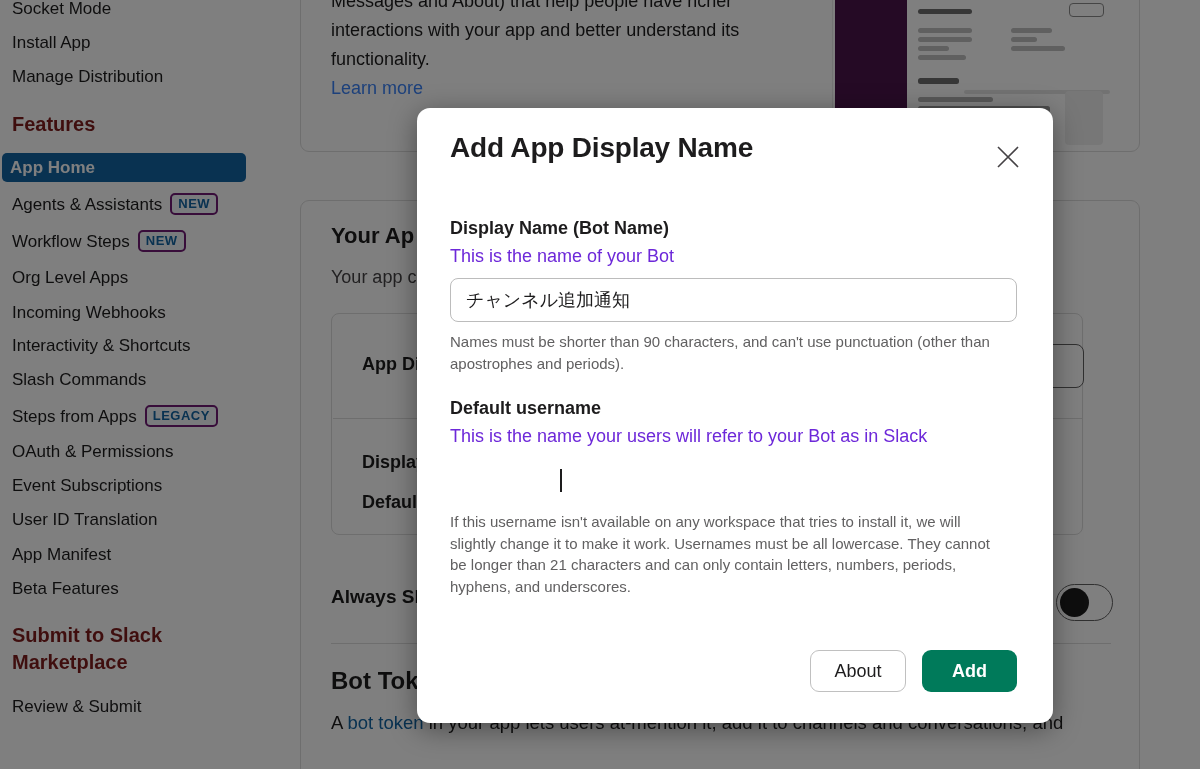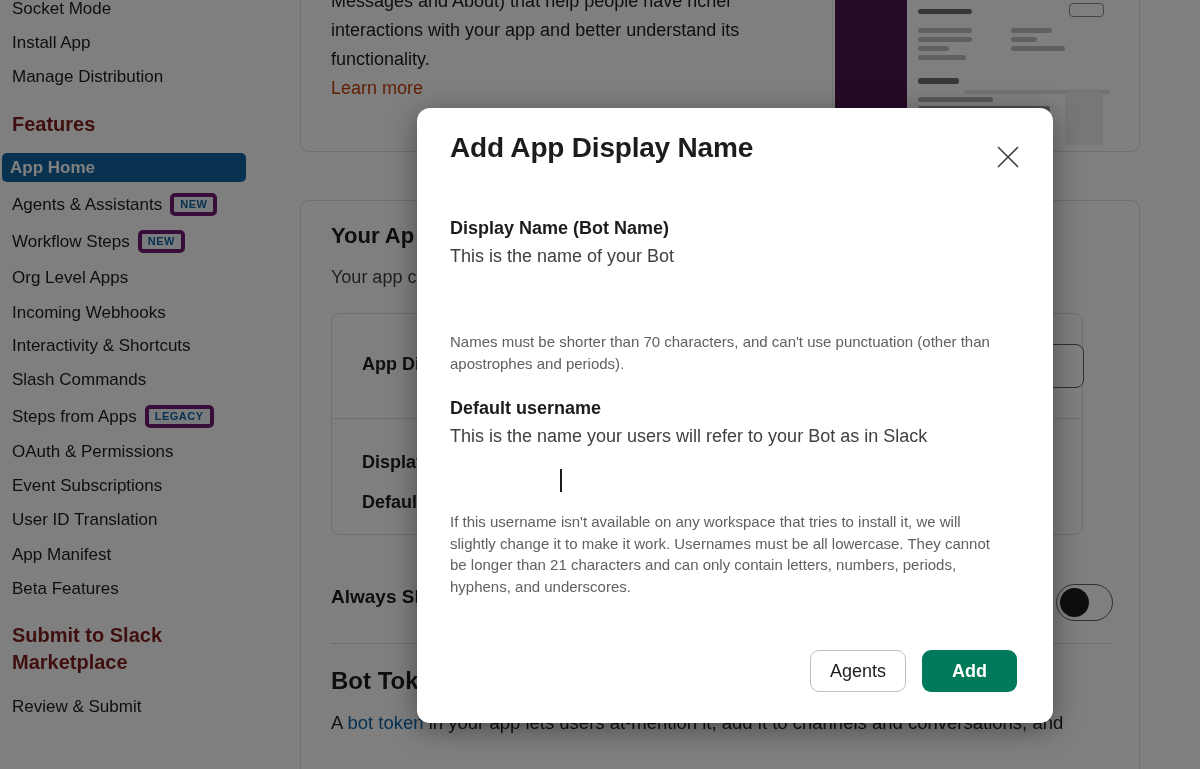--- a/index.html
+++ b/index.html
@@ -9,30 +9,30 @@
   
   .sidebar { position:absolute; left:0; top:0; width:300px; height:769px; background:#fff; z-index:1; }
   .si { position:absolute; left:12px; font-size:17px; color:#1d1c1d; white-space:nowrap; cursor:pointer; }
   .sh { position:absolute; left:12px; font-size:20px; font-weight:bold; color:#7f1d1d; }
   .t0{top:-1px}.t1{top:33px}.t2{top:67px}
   .fh{top:113px}
   .apphome { position:absolute; left:2px; top:153px; width:244px; height:29px; background:#1264a3; border-radius:5px; line-height:29px; cursor:pointer; }
   .apphome span { margin-left:8px; color:#fff; font-weight:bold; font-size:17px; }
   .fi1{top:193px}.fi2{top:230px}.fi3{top:268px}.fi4{top:303px}.fi5{top:336px}.fi6{top:370px}
   .fi7{top:405px}.fi8{top:442px}.fi9{top:476px}.fi10{top:510px}.fi11{top:545px}.fi12{top:579px}
-  .badge { display:inline-block; margin-left:8px; padding:1px 6px 2px; font-size:11px; font-weight:bold; letter-spacing:.5px; color:#1264a3; border:4px solid #701a75; border-radius:5px; background:rgba(18,100,163,.05); vertical-align:2px; }
+  .badge { display:inline-block; margin-left:8px; padding:1px 6px 2px; font-size:13px; font-weight:bold; letter-spacing:.5px; color:#1264a3; border:2px solid #701a75; border-radius:5px; background:rgba(18,100,163,.05); vertical-align:2px; }
   .subh{top:622px; width:210px; line-height:27px;}
   .fi13{top:697px}
 
   
   .card { position:absolute; background:#fff; border:1px solid #dcdcdc; border-radius:9px; z-index:1; }
   .card1 { left:300px; top:-62px; width:840px; height:214px; }
   .introline { position:absolute; left:30px; font-size:18px; line-height:29px; color:#1d1c1d; white-space:nowrap; }
   .il0{top:48px}.il1{top:77px}.il2{top:106px}
-  .learnmore { position:absolute; left:30px; top:135px; font-size:18px; line-height:29px; color:#c2410c; cursor:pointer; }
+  .learnmore { position:absolute; left:30px; top:135px; font-size:18px; line-height:29px; color:#3b82f6; cursor:pointer; }
 
   .mock { position:absolute; left:531px; top:0; width:308px; height:213px; border-left:1px solid #e8e8e8; overflow:hidden; }
   .mock-side { position:absolute; left:2px; top:0; width:72px; height:213px; background:#4a154b; }
   .sk { position:absolute; border-radius:2.5px; }
 
   .card2 { left:300px; top:200px; width:840px; height:620px; }
   .h2clip { position:absolute; left:30px; top:22px; font-size:22px; font-weight:bold; white-space:nowrap; overflow:hidden; width:100px; }
   .c2sub { position:absolute; left:30px; top:66px; font-size:18px; color:#454245; white-space:nowrap; }
   .innerbox { position:absolute; left:30px; top:112px; width:752px; height:222px; border:1px solid #dcdcdc; border-radius:8px; }
   .ib-head { position:absolute; left:30px; top:40px; font-size:18px; font-weight:bold; white-space:nowrap; }
@@ -47,21 +47,21 @@
   .botclip { position:absolute; left:30px; top:466px; width:88px; overflow:hidden; font-size:24px; font-weight:bold; white-space:nowrap; }
   .botpara { position:absolute; left:30px; top:506px; width:790px; font-size:18.5px; line-height:31px; color:#1d1c1d; }
   .botpara a { color:#1264a3; text-decoration:none; cursor:pointer; }
 
   
   .overlay { position:absolute; left:0; top:0; width:1200px; height:769px; background:rgba(0,0,0,0.5); z-index:10; }
   .modal { position:absolute; left:417px; top:108px; width:636px; height:615px; background:#fff; border-radius:13px; box-shadow:0 6px 28px rgba(0,0,0,.4); z-index:20; }
   .m-title { position:absolute; left:33px; top:24px; font-size:28px; font-weight:bold; letter-spacing:-.2px; }
   .m-close { position:absolute; right:32px; top:36px; width:26px; height:26px; background:none; border:none; cursor:pointer; }
   .flabel { position:absolute; left:33px; font-size:18px; font-weight:bold; }
-  .fsub { position:absolute; left:33px; font-size:18px; color:#404040; }
+  .fsub { position:absolute; left:33px; font-size:18px; color:#6d28d9; }
   .f1l{top:110px}.f1s{top:138px}.f2l{top:290px}.f2s{top:318px}
   .tinput { position:absolute; left:33px; width:567px; height:44px; border:1px solid #bcbcbc; border-radius:8px; padding:0 15px; font-size:18px; font-family:"Liberation Sans","DejaVu Sans",sans-serif; color:#1d1c1d; outline:none; background:#fff; }
   .i1{top:170px}
   .i2{top:350px; height:45px; border:1.5px solid #2b7fb8; box-shadow:0 0 0 4px rgba(29,155,209,.28);}
   .caret { position:absolute; left:143px; top:361px; width:1.5px; height:23px; background:#1d1c1d; }
   .helper { position:absolute; left:33px; font-size:15px; line-height:21.5px; color:#616061; white-space:nowrap; }
   .h1a{top:223px}.h2a{top:403px}
   .m-btn { position:absolute; top:542px; height:42px; border-radius:9px; font-size:18px; font-family:"Liberation Sans",sans-serif; cursor:pointer; }
   .cancel { left:393px; width:96px; background:#fff; border:1px solid #c0c0c0; color:#1d1c1d; }
   .add { left:505px; width:95px; background:#007a5a; border:none; color:#fff; font-weight:bold; }
@@ -150,32 +150,33 @@
   <div class="modal">
     <div class="m-title">Add App Display Name</div>
     <button class="m-close">
       <svg width="26" height="26" viewBox="0 0 26 26">
           <path d="M3 3 L23 23 M23 3 L3 23" stroke="#454245" stroke-width="1.6" fill="none"></path>
         </svg>
     </button>
 
     <div class="flabel f1l">Display Name (Bot Name)</div>
     <div class="fsub f1s">This is the name of your Bot</div>
+    <input class="tinput i1" value="チャンネル追加通知" style="">
     <div class="helper h1a">
-      <div>Names must be shorter than 70 characters, and can't use punctuation (other than</div>
+      <div>Names must be shorter than 90 characters, and can't use punctuation (other than</div>
       <div>apostrophes and periods).</div>
     </div>
 
     <div class="flabel f2l">Default username</div>
     <div class="fsub f2s">This is the name your users will refer to your Bot as in Slack</div>
     <div class="caret"></div>
     <div class="helper h2a">
       <div>If this username isn't available on any workspace that tries to install it, we will</div>
       <div>slightly change it to make it work. Usernames must be all lowercase. They cannot</div>
       <div>be longer than 21 characters and can only contain letters, numbers, periods,</div>
       <div>hyphens, and underscores.</div>
     </div>
 
-    <button class="m-btn cancel">Agents</button>
+    <button class="m-btn cancel">About</button>
     <button class="m-btn add">Add</button>
   </div>
 
 </div>
 
 </body></html>

